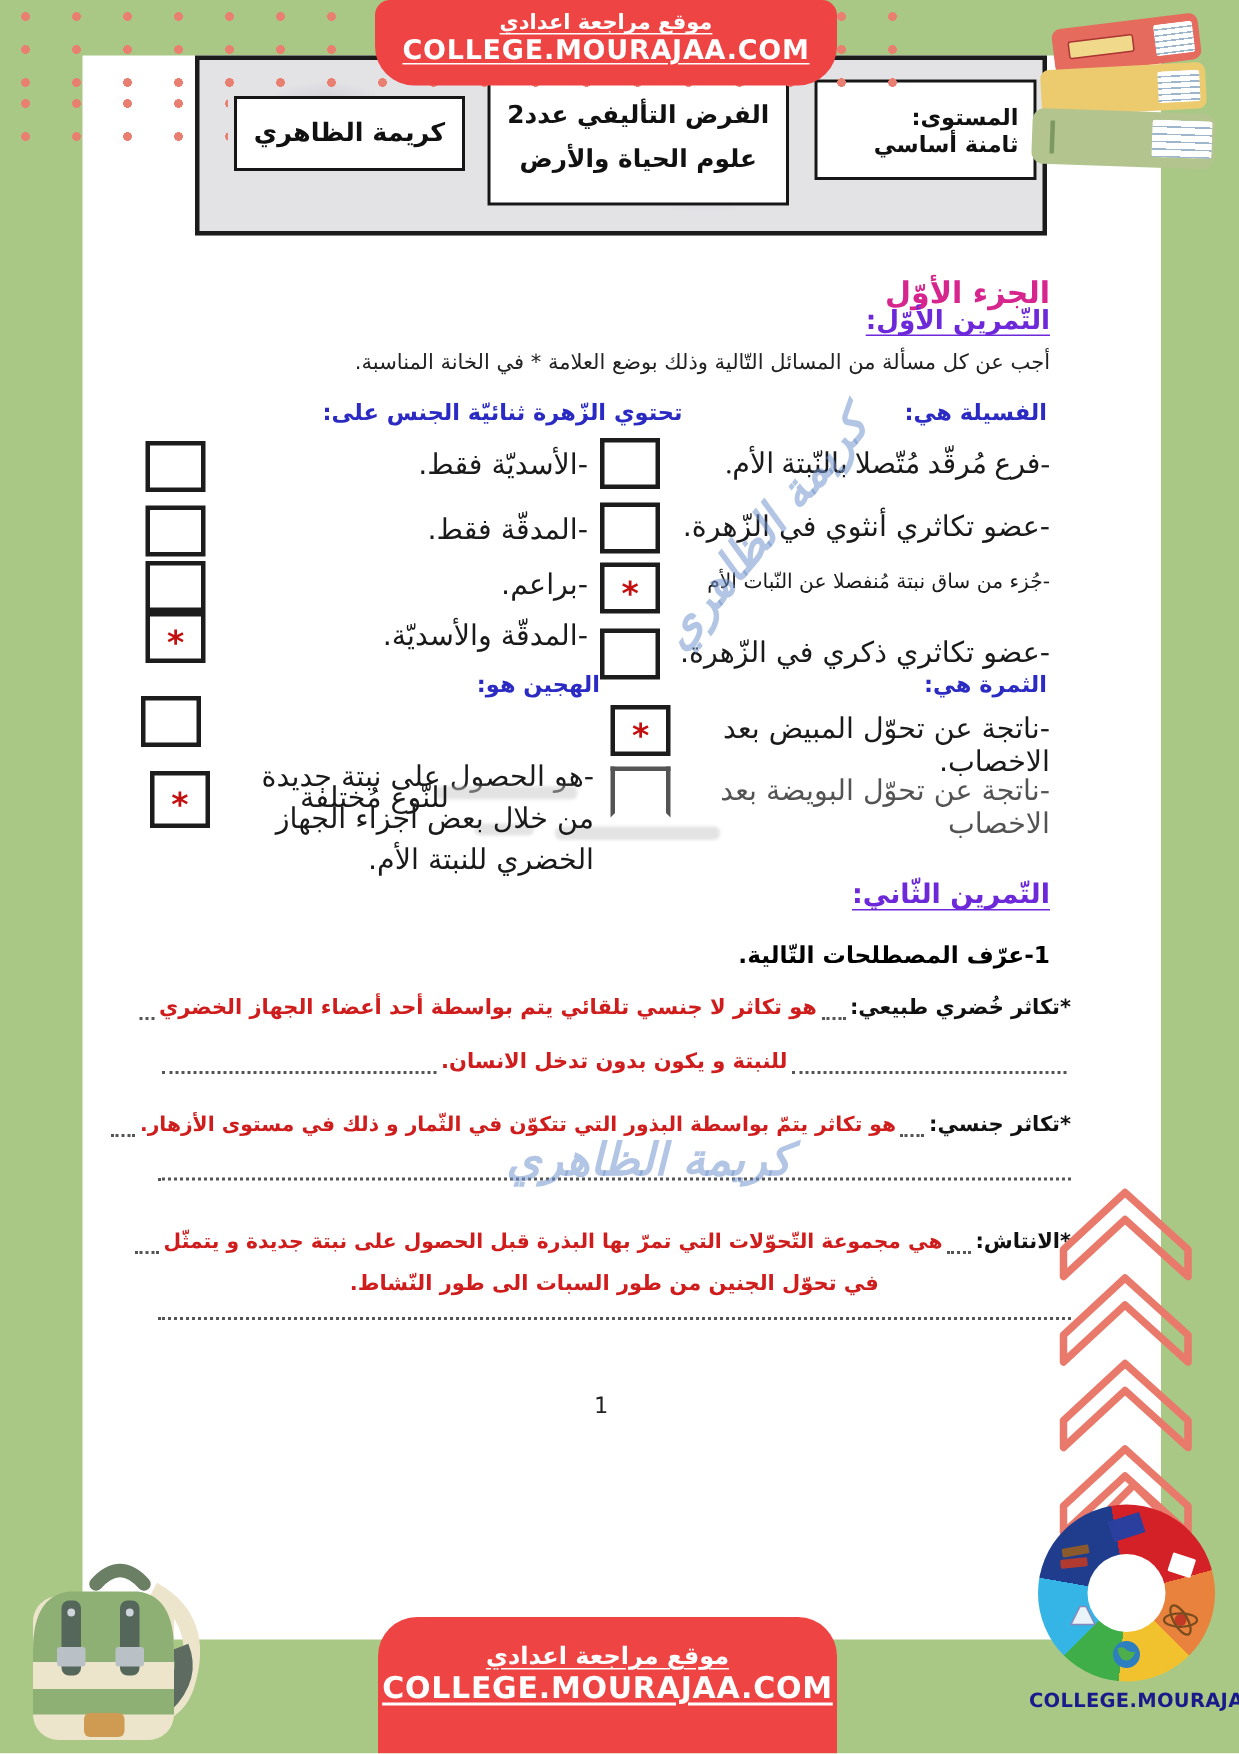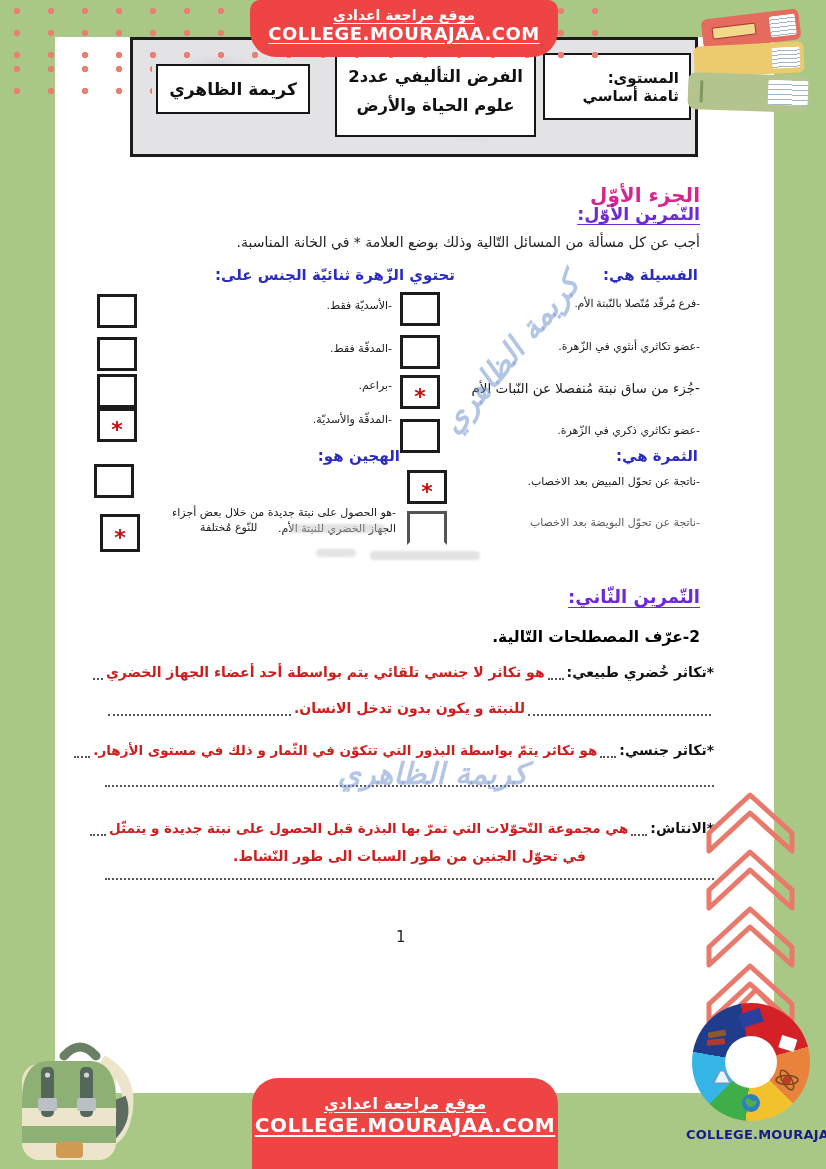--- a/index.html
+++ b/index.html
@@ -31,21 +31,21 @@
            radial-gradient(ellipse 45px 18px at 40% 45%, #c9c9d0 0%, transparent 60%),
            radial-gradient(ellipse 55px 20px at 88% 35%, #d4d4da 0%, transparent 65%); z-index:5; }
   .hbox { position:absolute; background:#fff; border:2.5px solid #161616; display:flex; flex-direction:column; justify-content:center; font-weight:bold; color:#111; }
 
   .t-pink { color:#d6268e; font-weight:bold; font-size:20px; }
   .ex-title { font-weight:bold; font-size:17.5px; color:#6d28d9; text-decoration:underline; text-underline-offset:4px; }
   .instr { font-size:14px; color:#222; }
   .qhead { color:#2b2bc4; font-weight:bold; font-size:15px; }
 
   .qrow { display:flex; direction:rtl; justify-content:space-between; align-items:flex-start; }
-  .qtext { font-size:11px; color:#1a1a1a; padding-top:5px; text-align:right; }
+  .qtext { font-size:19px; color:#1a1a1a; padding-top:5px; text-align:right; }
   .cbx { width:40px; height:34px; background:#fff; border:3px solid #1c1c1c; display:flex; align-items:center; justify-content:center; flex:0 0 auto; }
   .cbx .mark { color:#c40f0f; font-weight:bold; font-size:22px; line-height:10px; padding-top:10px; }
 
   .defrow { display:flex; direction:rtl; align-items:flex-end; font-size:14px; color:#111; }
   .term { font-weight:bold; white-space:nowrap; }
   .red { color:#cf1d1d; font-weight:bold; white-space:nowrap; }
   .dotfill { flex:1 1 auto; border-bottom:2px dotted #555; height:.8em; margin:0 3px; min-width:10px; }
   .dotsm { flex:0 0 auto; width:16px; border-bottom:2px dotted #555; height:.8em; margin:0 3px; }
   .dotline { border-bottom:2px dotted #555; }
 
@@ -84,21 +84,21 @@
       <div class="abs" style="right:2px;top:5px;width:40px;height:25px;background:#fff;border-radius:2px;background-image:repeating-linear-gradient(#fff 0 4px,#9db6cc 4px 5px);"></div>
       <div class="abs" style="left:12px;top:8px;width:10px;height:22px;border-left:3px solid #7d9860;"></div>
     </div>
   </div>
 
   <div class="abs hdr">
     <div class="hbox rtl" style="left:410px;top:13px;width:148px;height:67px;padding:4px 10px;font-size:15px;text-align:right;">
       <div>المستوى:</div>
       <div>ثامنة أساسي</div>
     </div>
-    <div class="hbox rtl" style="left:192px;top:5px;width:201px;height:92px;font-size:16.5px;text-align:center;gap:10px;margin-left:10px;">
+    <div class="hbox rtl" style="left:192px;top:5px;width:201px;height:92px;font-size:16.5px;text-align:center;gap:10px;">
       <div>الفرض التأليفي عدد2</div>
       <div>علوم الحياة والأرض</div>
     </div>
     <div class="hbox rtl" style="left:23px;top:24px;width:154px;height:50px;font-size:17px;text-align:center;">
       <div>كريمة الظاهري</div>
     </div>
   </div>
 
   <div class="abs wm" style="left:375px;top:335px;width:270px;font-size:31px;transform:rotate(-50deg);">كريمة الظاهري</div>
 
@@ -184,21 +184,21 @@
         <span class="mark"></span>
       </span>
   </div>
   <div class="abs smudge" style="left:290px;top:524px;width:95px;height:9px;"></div>
   <div class="abs rtl qtext" style="left:200px;top:516px;position:absolute;">للنّوع مُختلفة</div>
   <span class="cbx abs" style="left:100px;top:514px;height:38px;">
       <span class="mark">*</span>
     </span>
 
   <div class="abs rtl ex-title" style="right:126px;top:586px;font-size:18px;">التّمرين الثّاني:</div>
-  <div class="abs rtl" style="right:126px;top:628px;font-weight:bold;font-size:15.5px;">2-عرّف المصطلحات التّالية.</div>
+  <div class="abs rtl" style="right:126px;top:628px;font-weight:bold;font-size:15.5px;">1-عرّف المصطلحات التّالية.</div>
 
   <div class="abs wm" style="left:295px;top:756px;width:275px;font-size:30px;">كريمة الظاهري</div>
 
   <div class="abs defrow" style="left:105px;right:112px;top:664px;">
     <span class="term">*تكاثر خُضري طبيعي:</span>
     <span class="dotsm"></span>
     <span class="red">هو تكاثر لا جنسي تلقائي يتم بواسطة أحد أعضاء الجهاز الخضري</span>
     <span class="dotfill"></span>
   </div>
   <div class="abs defrow" style="left:105px;right:112px;top:700px;">

